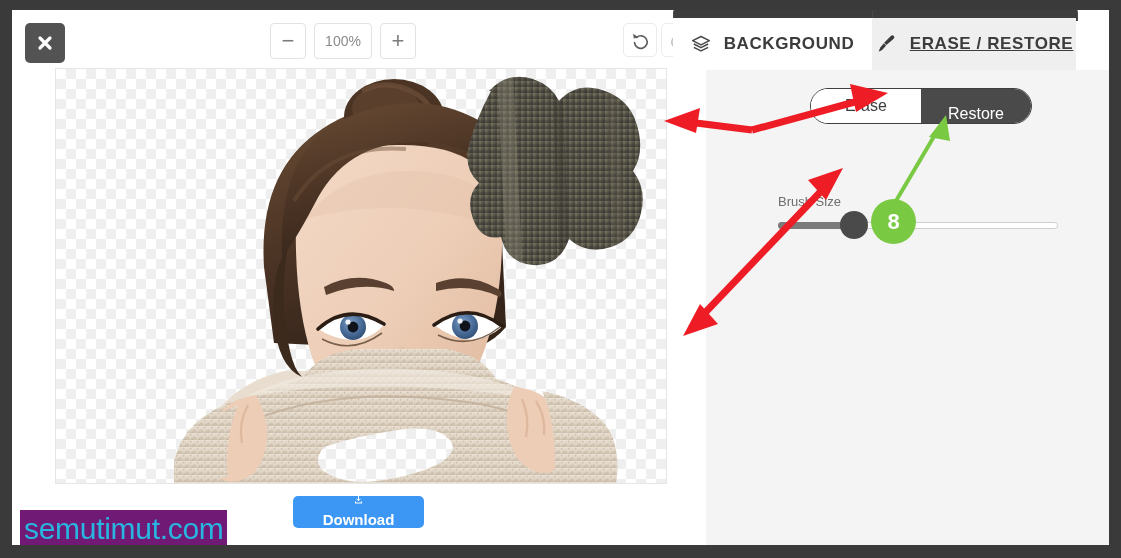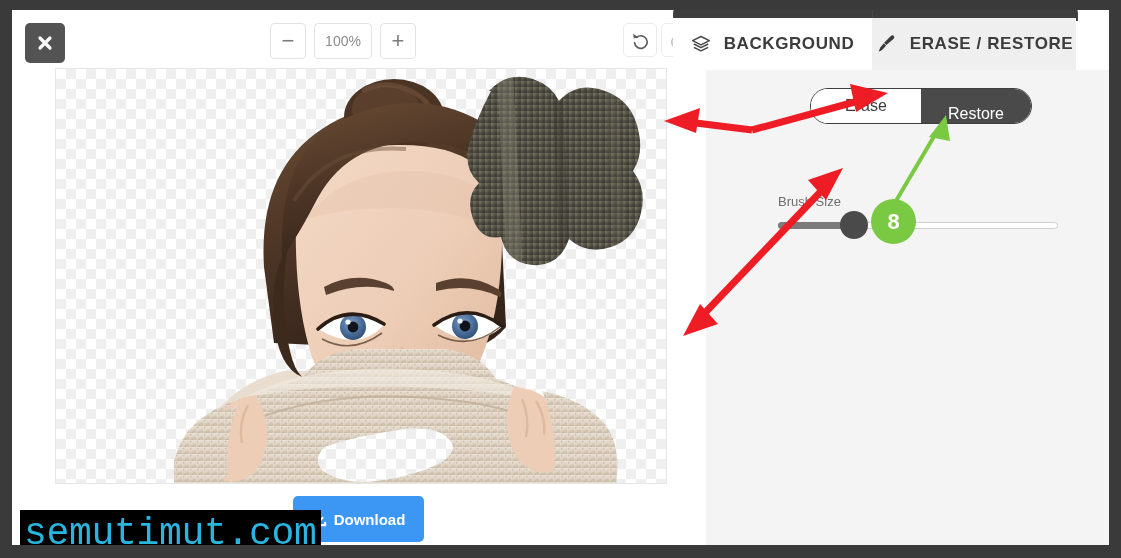--- a/index.html
+++ b/index.html
@@ -25,21 +25,21 @@
     border:1px solid #4a4a4a;border-bottom:none;
     border-radius:7px 7px 0 0;background:#3d3d3d;
   }
   .tab{
     position:absolute;top:8px;height:52px;
     display:flex;align-items:center;justify-content:center;gap:13px;
     font-size:17px;font-weight:bold;letter-spacing:.6px;color:#3c3c3c;
     box-sizing:border-box;
   }
   #tab-background{left:0px;width:199px;background:#ffffff;}
-  #tab-erase{left:199px;width:204px;background:#efefef;}
+  #tab-erase{left:199px;width:204px;background:#efefef;text-decoration:underline;}
   .tabicon{display:flex;align-items:center;}
 
   
   #editor{position:absolute;left:0;top:0;width:694px;height:535px;background:#fff;}
 
   #close-btn{
     position:absolute;left:13px;top:13px;width:40px;height:40px;
     background:#535353;border-radius:5px;
     display:flex;align-items:center;justify-content:center;
     color:#fff;font-size:20px;font-weight:bold;cursor:pointer;
@@ -76,31 +76,31 @@
   }
 
   
   #subject{position:absolute;left:0;top:0;width:612px;height:416px;}
 
   
   #restored-blob{position:absolute;left:405px;top:0px;width:210px;height:210px;}
 
   
   #download-btn{
-    position:absolute;left:281px;top:486px;width:131px;height:46px;
+    position:absolute;left:281px;top:486px;width:131px;height:32px;
     background:#3b97f3;border-radius:5px;color:#fff;
     display:flex;align-items:center;justify-content:center;gap:7px;
-    font-size:15px;font-weight:bold;cursor:pointer;
+    font-size:15px;font-weight:bold;cursor:pointer;flex-direction:column;
   }
 
   
   #watermark{
     position:absolute;left:8px;top:500px;
-    font-size:38px;color:#28b6e0;letter-spacing:-.3px;
-    background:#000000;padding:2px 4px;font-family:Liberation Mono, monospace;
+    font-size:30px;color:#28b6e0;letter-spacing:-.3px;
+    background:#701a75;padding:2px 4px;
   }
 
   
   #panel{
     position:absolute;left:694px;top:60px;width:403px;height:475px;
     background:#f4f4f4;
   }
 
   #mode-toggle{
     position:absolute;left:104px;top:18px;width:222px;height:36px;

